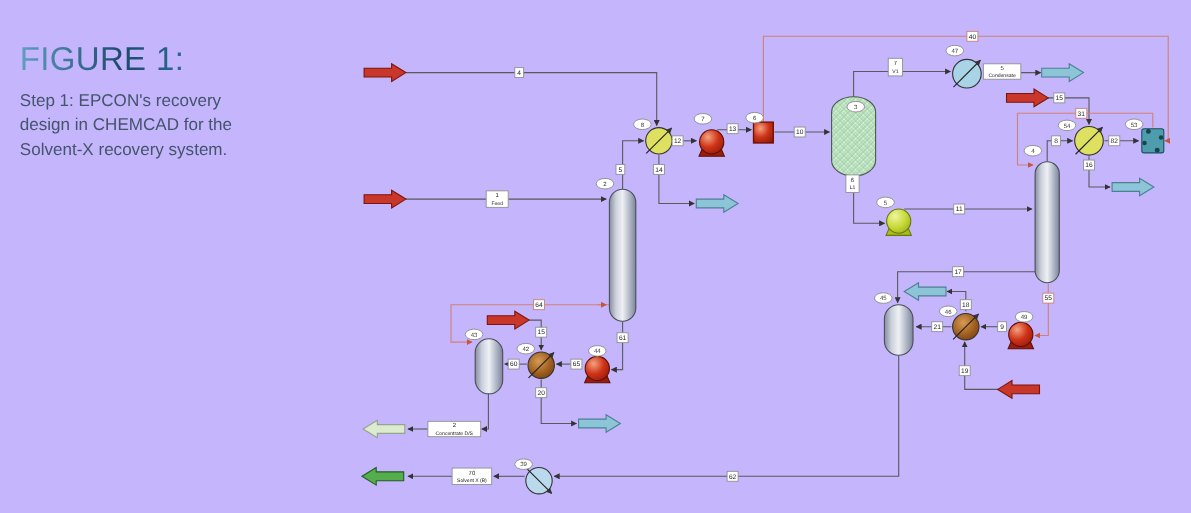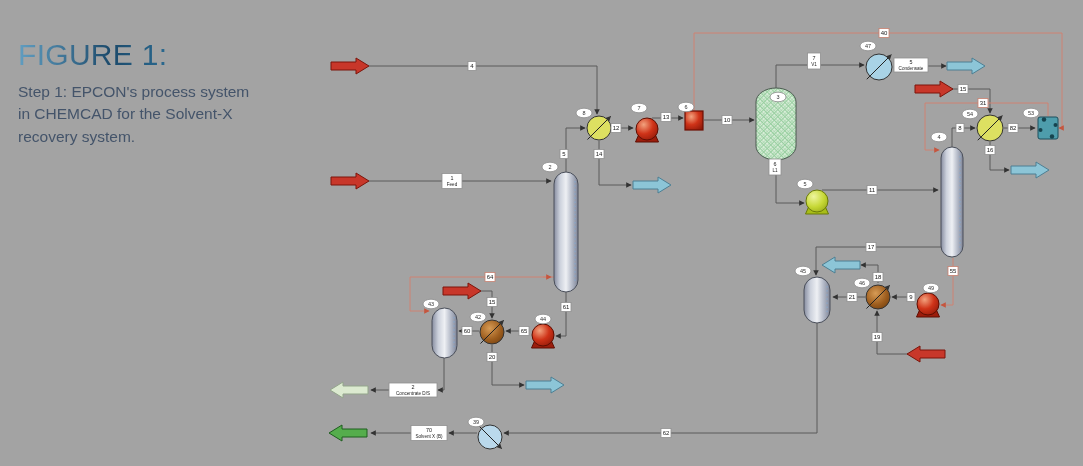--- a/index.html
+++ b/index.html
@@ -1,35 +1,35 @@
 <!DOCTYPE html>
 <html><head>
 <meta charset="utf-8">
 <style>
   html,body{margin:0;padding:0;background:#ffffff;}
-  .page{position:relative;width:1083px;height:466px;background:#a3a3a3;overflow:hidden;
+  .page{position:relative;width:1083px;height:466px;background:#c4b5fd;overflow:hidden;
         font-family:"Liberation Sans",sans-serif;}
   .caption{position:absolute;left:18px;top:38px;width:232px;}
   .caption h1{margin:0 0 9px 0;font-weight:400;font-size:30px;letter-spacing:.3px;
               color:#2f6b93;font-family:"Liberation Sans",sans-serif;}
   @supports ((-webkit-background-clip:text)){
     .caption h1{background:linear-gradient(90deg,#619ec1 0%,#1c4a6b 40%,#2d6f96 68%,#8fbcd4 100%);
                 -webkit-background-clip:text;-webkit-text-fill-color:transparent;}
   }
   .caption p{margin:0;font-size:15.5px;line-height:1.45;color:#44546a;}
   svg#pfd{position:absolute;left:0;top:0;}
   svg text{font-family:"Liberation Sans",sans-serif;}
 </style>
 </head>
 <body>
 
 <div class="page">
   <div class="caption">
     <h1>FIGURE 1:</h1>
-    <p>Step 1: EPCON's process system in CHEMCAD for the Solvent-X recovery system.</p>
+    <p>Step 1: EPCON's recovery design in CHEMCAD for the Solvent-X recovery system.</p>
   </div>
   <svg id="pfd" viewBox="0 0 1083 466" width="1083" height="466">
       <defs>
         <linearGradient id="gcol" x1="0" y1="0" x2="1" y2="0">
           <stop offset="0" stop-color="#878da0"></stop>
           <stop offset="0.25" stop-color="#ccd1dc"></stop>
           <stop offset="0.5" stop-color="#eef0f4"></stop>
           <stop offset="0.75" stop-color="#b4bac8"></stop>
           <stop offset="1" stop-color="#7e8496"></stop>
         </linearGradient>

